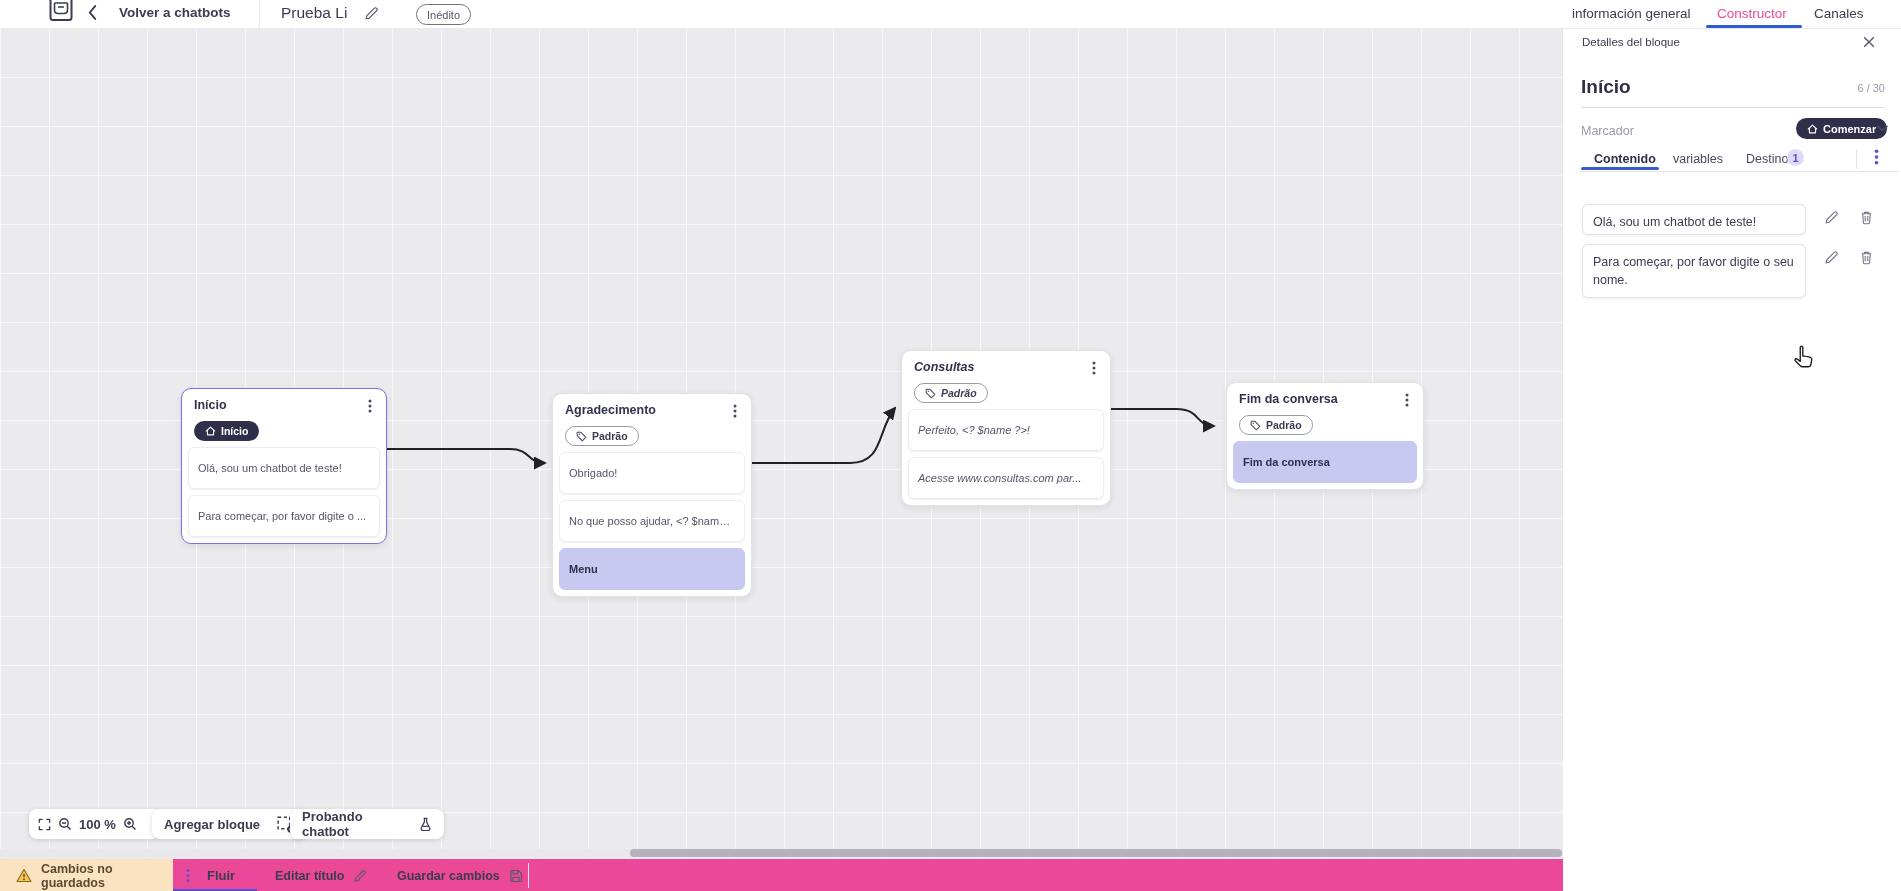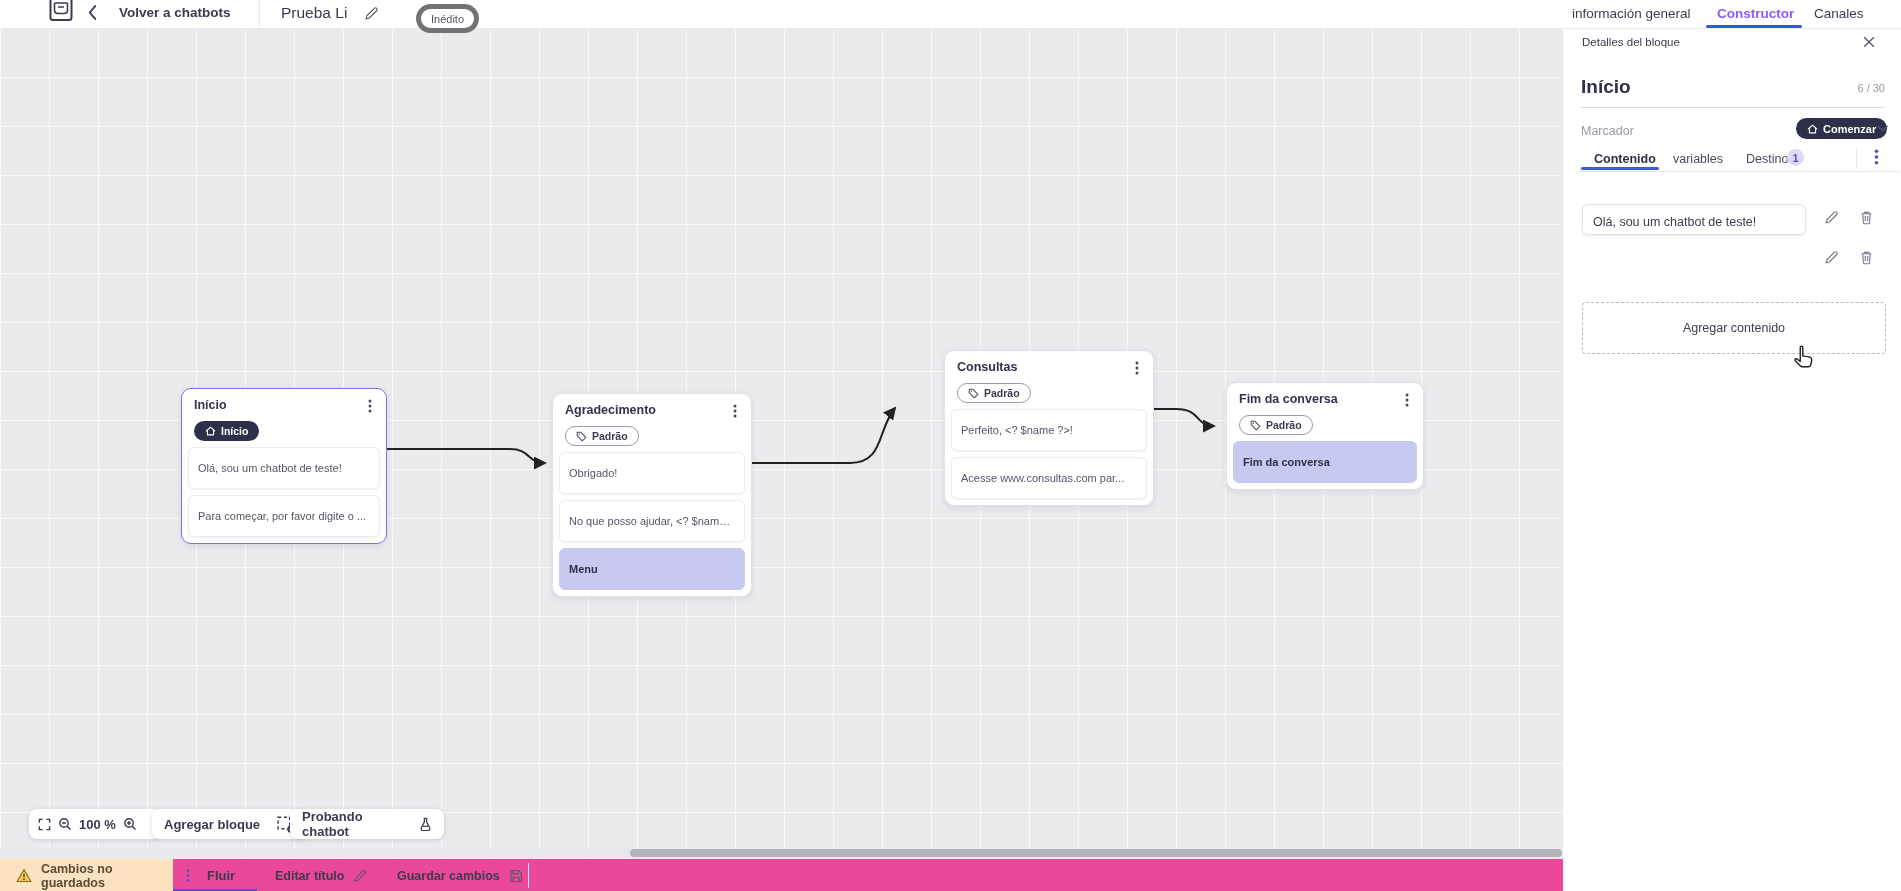--- a/index.html
+++ b/index.html
@@ -7,24 +7,24 @@
        font-family:"Liberation Sans","DejaVu Sans",sans-serif;color:#3b3b52;background:#fff;}
 
   
   .hdr{position:absolute;left:0;top:0;width:1901px;height:28px;background:#fff;border-bottom:1px solid #e9e9ee;z-index:30;}
   .logo{position:absolute;left:49px;top:-8px;width:24px;height:30px;}
   .back{position:absolute;left:88px;top:5px;display:flex;align-items:center;gap:22px;cursor:pointer;}
   .back-label{font-size:13.5px;font-weight:700;color:#3b3b52;}
   .vdiv{position:absolute;left:259px;top:0;width:1px;height:28px;background:#e7e7ec;}
   .page-title{position:absolute;left:281px;top:4px;font-size:15.5px;color:#3b3b52;}
   .title-pencil{position:absolute;left:364px;top:6px;}
-  .badge-draft{position:absolute;left:416px;top:4px;height:17px;padding:1px 10px;border:5px solid #737373;
+  .badge-draft{position:absolute;left:416px;top:4px;height:17px;padding:1px 10px;border:1px solid #737373;
        border-radius:999px;font-size:11px;color:#55556b;display:flex;align-items:center;}
   .hdr-tab{position:absolute;top:6px;font-size:13.5px;color:#3b3b52;cursor:pointer;white-space:nowrap;}
-  .hdr-tab.active{color:#8b5cf6;font-weight:700;}
+  .hdr-tab.active{color:#ec4899;font-weight:400;}
   .hdr-underline{position:absolute;left:1706px;top:25px;width:96px;height:3px;background:#2e5bd0;border-radius:2px;}
 
   
   .canvas{position:absolute;left:0;top:28px;width:1563px;height:830px;background-color:#ebebee;
        background-image:linear-gradient(rgba(255,255,255,.65) 1px,transparent 1px),
                         linear-gradient(90deg,rgba(255,255,255,.65) 1px,transparent 1px);
        background-size:49px 49px;}
   .edges{position:absolute;left:0;top:0;pointer-events:none;}
 
   .blk{position:absolute;background:#fff;border:1px solid #e1e1e8;border-radius:10px;
@@ -137,21 +137,21 @@
               <path d="M1.5,6 V1.5 H6 L12.5,8 8,12.5 z" fill="none" stroke="#4a4a60" stroke-width="1.3" stroke-linejoin="round"></path>
               <circle cx="4.2" cy="4.2" r="0.9" fill="#4a4a60"></circle>
             </svg></span>
         <span>Padrão</span>
       </span>
       <div class="brow">Obrigado!</div>
       <div class="brow">No que posso ajudar, &lt;? $name ...</div>
       <div class="brow menu">Menu</div>
     </div>
 
-    <div class="blk" style="left:944px;top:322px;width:196px;">
+    <div class="blk" style="left:901px;top:322px;width:196px;font-style:italic;">
       <div class="blk-head">
         <span class="blk-title">Consultas</span>
         <span class="kebab"><svg viewBox="0 0 4 14" width="4" height="14">
               <circle cx="2" cy="2" r="1.5"></circle>
               <circle cx="2" cy="7" r="1.5"></circle>
               <circle cx="2" cy="12" r="1.5"></circle>
             </svg></span>
       </div>
       <span class="pill-outline">
         <span style="line-height:0"><svg viewBox="0 0 14 14" width="11" height="11">
@@ -288,28 +288,28 @@
     <span class="panel-div"></span>
 
     <div class="pcard" style="top:176px;height:31px;">Olá, sou um chatbot de teste!</div>
     <span class="pc-icon" style="left:261px;top:182px;"><svg viewBox="0 0 14 14" width="15" height="15">
           <path d="M2,12 l0.6,-2.8 L9.8,2 a1.2,1.2 0 0 1 1.7,0 l0.5,0.5 a1.2,1.2 0 0 1 0,1.7 L4.8,11.4 2,12 z" fill="none" stroke="#77778c" stroke-width="1.1"></path>
         </svg></span>
     <span class="pc-icon" style="left:296px;top:182px;"><svg viewBox="0 0 14 14" width="15" height="15">
           <path d="M2.5,3.5 h9 M5,3.5 V2.2 h4 V3.5 M3.5,3.5 l0.6,8.4 a1,1 0 0 0 1,0.9 h3.8 a1,1 0 0 0 1,-0.9 l0.6,-8.4 M5.8,5.7 v4.8 M8.2,5.7 v4.8" fill="none" stroke="#77778c" stroke-width="1.05"></path>
         </svg></span>
 
+    <div class="pcard" style="top:216px;height:54px;">Para começar, por favor digite o seu nome.</div>
     <span class="pc-icon" style="left:261px;top:222px;"><svg viewBox="0 0 14 14" width="15" height="15">
           <path d="M2,12 l0.6,-2.8 L9.8,2 a1.2,1.2 0 0 1 1.7,0 l0.5,0.5 a1.2,1.2 0 0 1 0,1.7 L4.8,11.4 2,12 z" fill="none" stroke="#77778c" stroke-width="1.1"></path>
         </svg></span>
     <span class="pc-icon" style="left:296px;top:222px;"><svg viewBox="0 0 14 14" width="15" height="15">
           <path d="M2.5,3.5 h9 M5,3.5 V2.2 h4 V3.5 M3.5,3.5 l0.6,8.4 a1,1 0 0 0 1,0.9 h3.8 a1,1 0 0 0 1,-0.9 l0.6,-8.4 M5.8,5.7 v4.8 M8.2,5.7 v4.8" fill="none" stroke="#77778c" stroke-width="1.05"></path>
         </svg></span>
 
-    <div class="dashed-btn">Agregar contenido</div>
   </div>
 
   <div class="sb">
     <div class="sb-warn">
       <span style="line-height:0"><svg viewBox="0 0 16 15" width="16" height="15">
             <path d="M8,1.5 L15,13.5 H1 z" fill="#f6c454" stroke="#8a6a1e" stroke-width="1.1" stroke-linejoin="round"></path>
             <path d="M8,5.8 v3.4" stroke="#6b4e12" stroke-width="1.4"></path>
             <circle cx="8" cy="11.3" r="0.95" fill="#6b4e12"></circle>
           </svg></span>
       <span class="sb-warn-label">Cambios no guardados</span>

